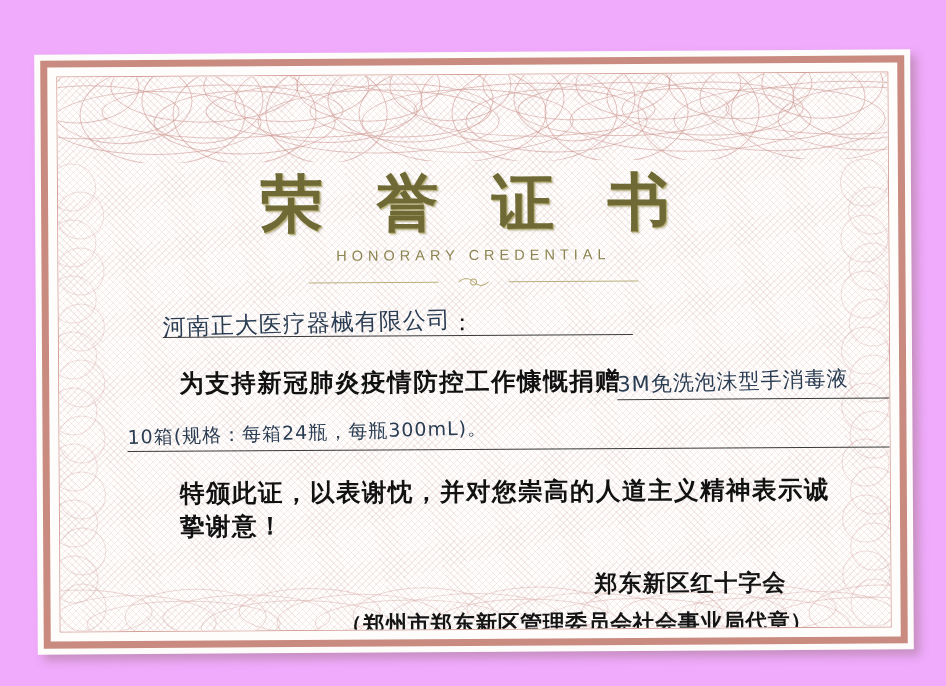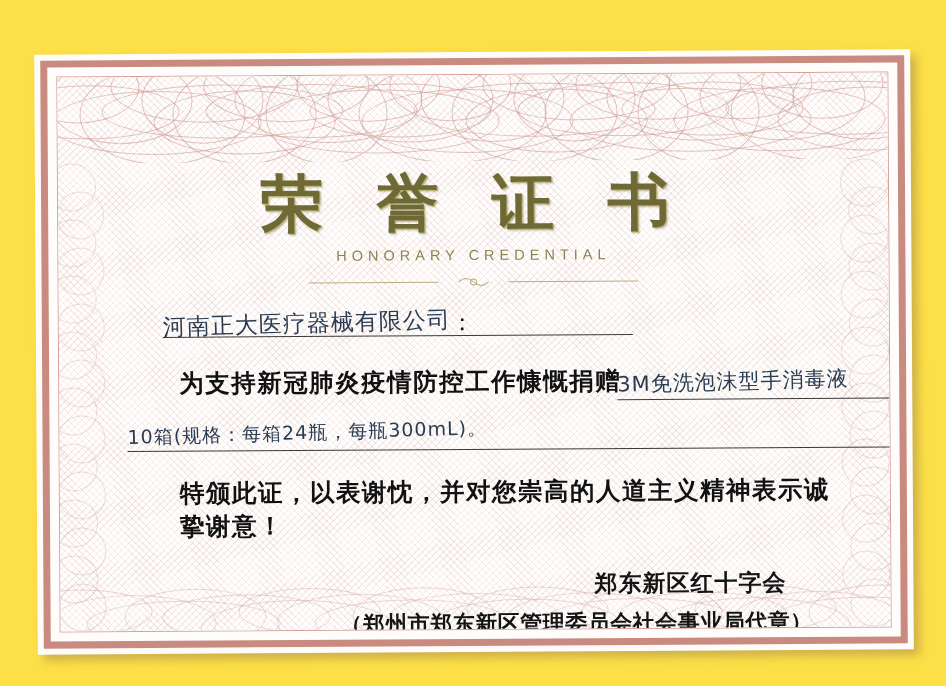--- a/index.html
+++ b/index.html
@@ -11,21 +11,21 @@
     width: 946px;
     height: 686px;
     font-family: "Liberation Serif", serif;
     overflow: hidden;
   }
 
   #certificate {
     position: relative;
     width: 946px;
     height: 686px;
-    background: #fde047;
+    background: #f0abfc;
   }
 
   
   .paper {
     position: absolute;
     left: 36px;
     top: 52px;
     width: 876px;
     height: 600px;
     background: #fdfcfa;

